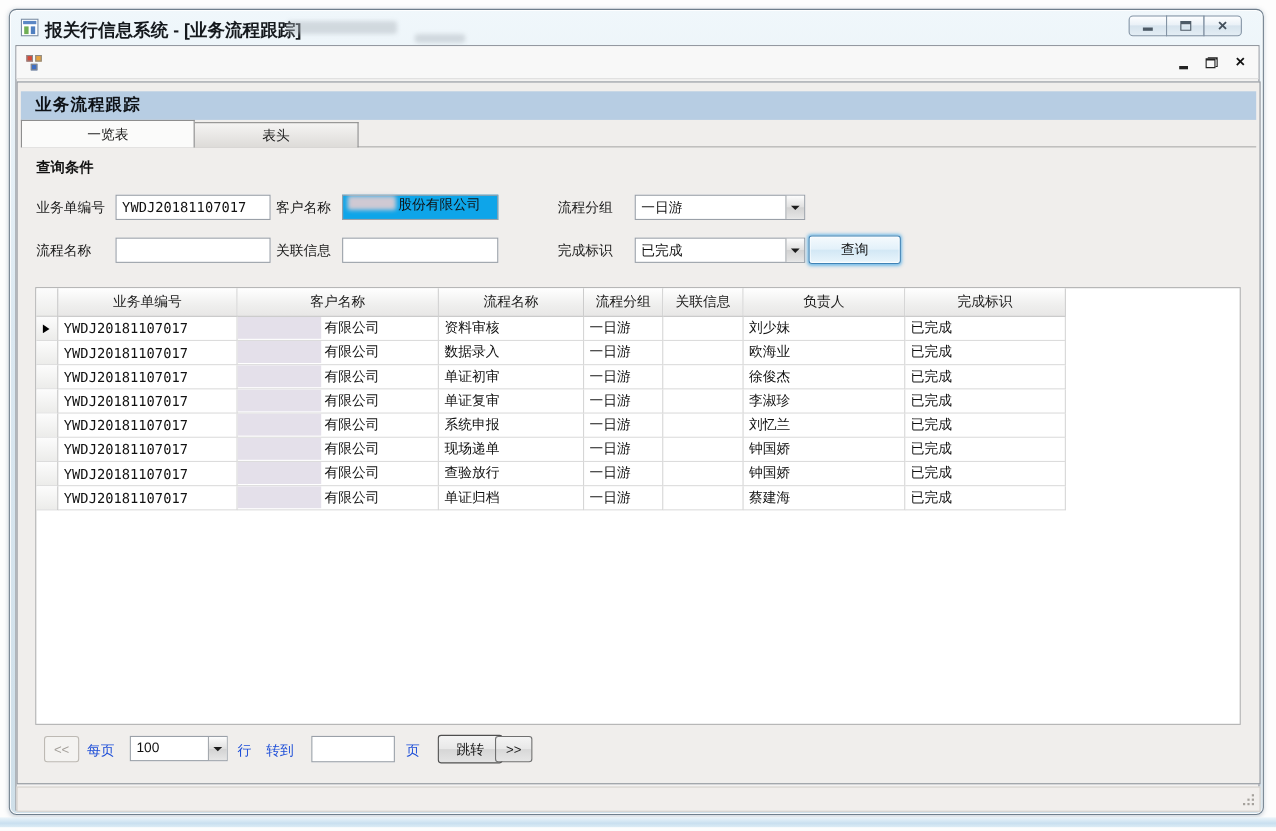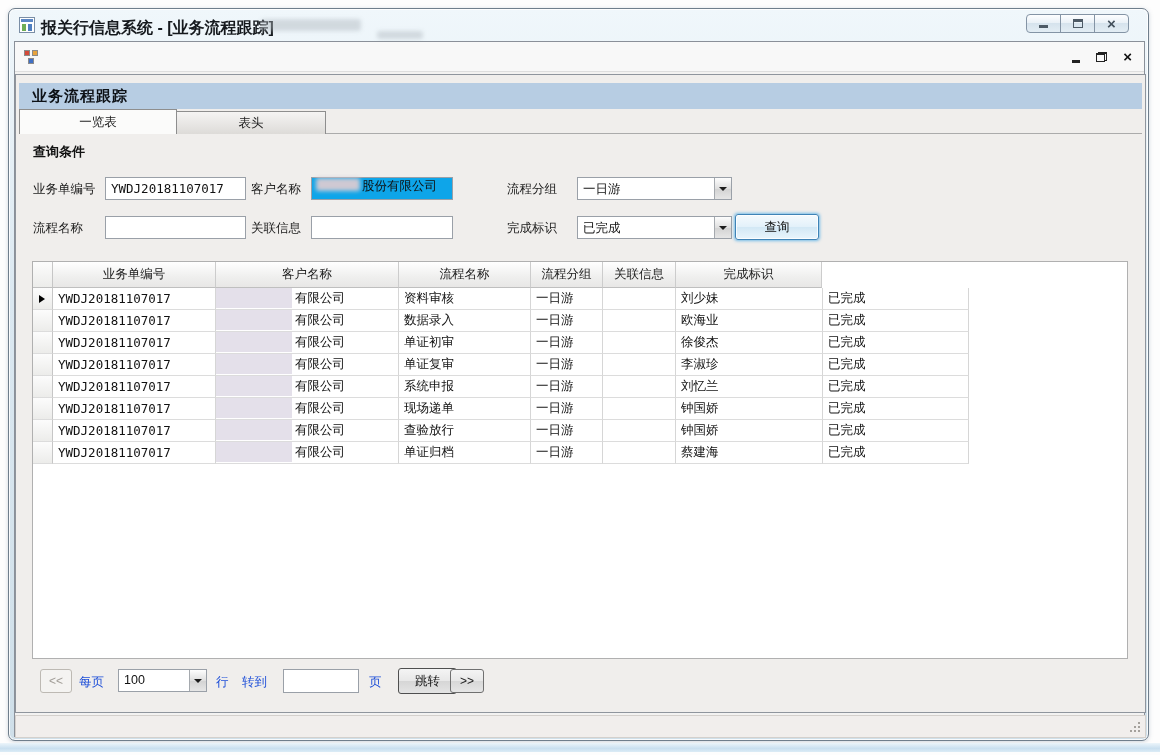--- a/index.html
+++ b/index.html
@@ -193,20 +193,21 @@
         <div class="btn-search">查询</div>
 
         <div class="grid">
           <div class="ghead" id="grid-header">
               <div class="gc ind c0 hc"></div>
               <div class="gc hc c1">业务单编号</div>
               <div class="gc hc c2">客户名称</div>
               <div class="gc hc c3">流程名称</div>
               <div class="gc hc c4">流程分组</div>
               <div class="gc hc c5">关联信息</div>
+              <div class="gc hc c6">负责人</div>
               <div class="gc hc c7">完成标识</div>
             </div>
           <div id="grid-body">
               <div class="grow">
                 <div class="gc ind c0">
                   <span class="cur-arrow"></span>
                 </div>
                 <div class="gc c1 mono">YWDJ20181107017</div>
                 <div class="gc c2"><span class="redact"></span><span>有限公司</span></div>
                 <div class="gc c3">资料审核</div>

